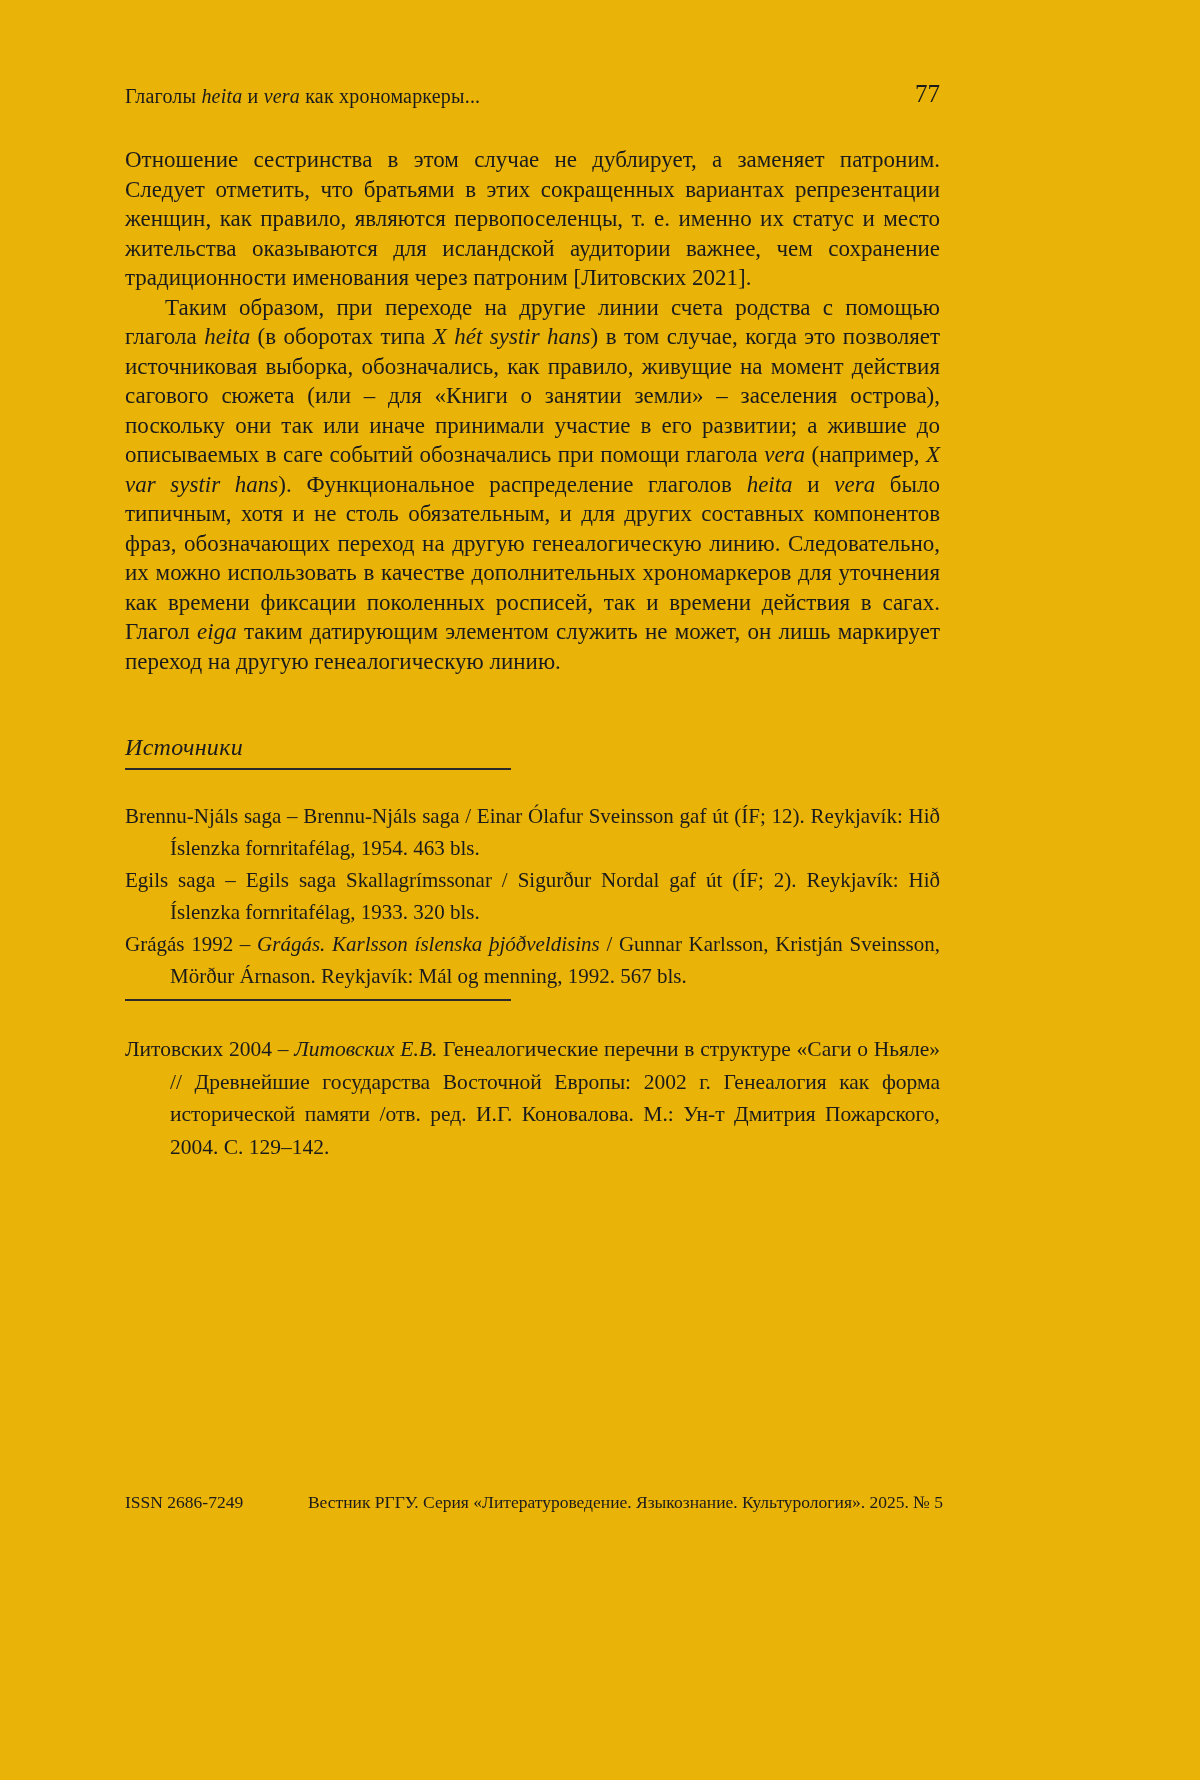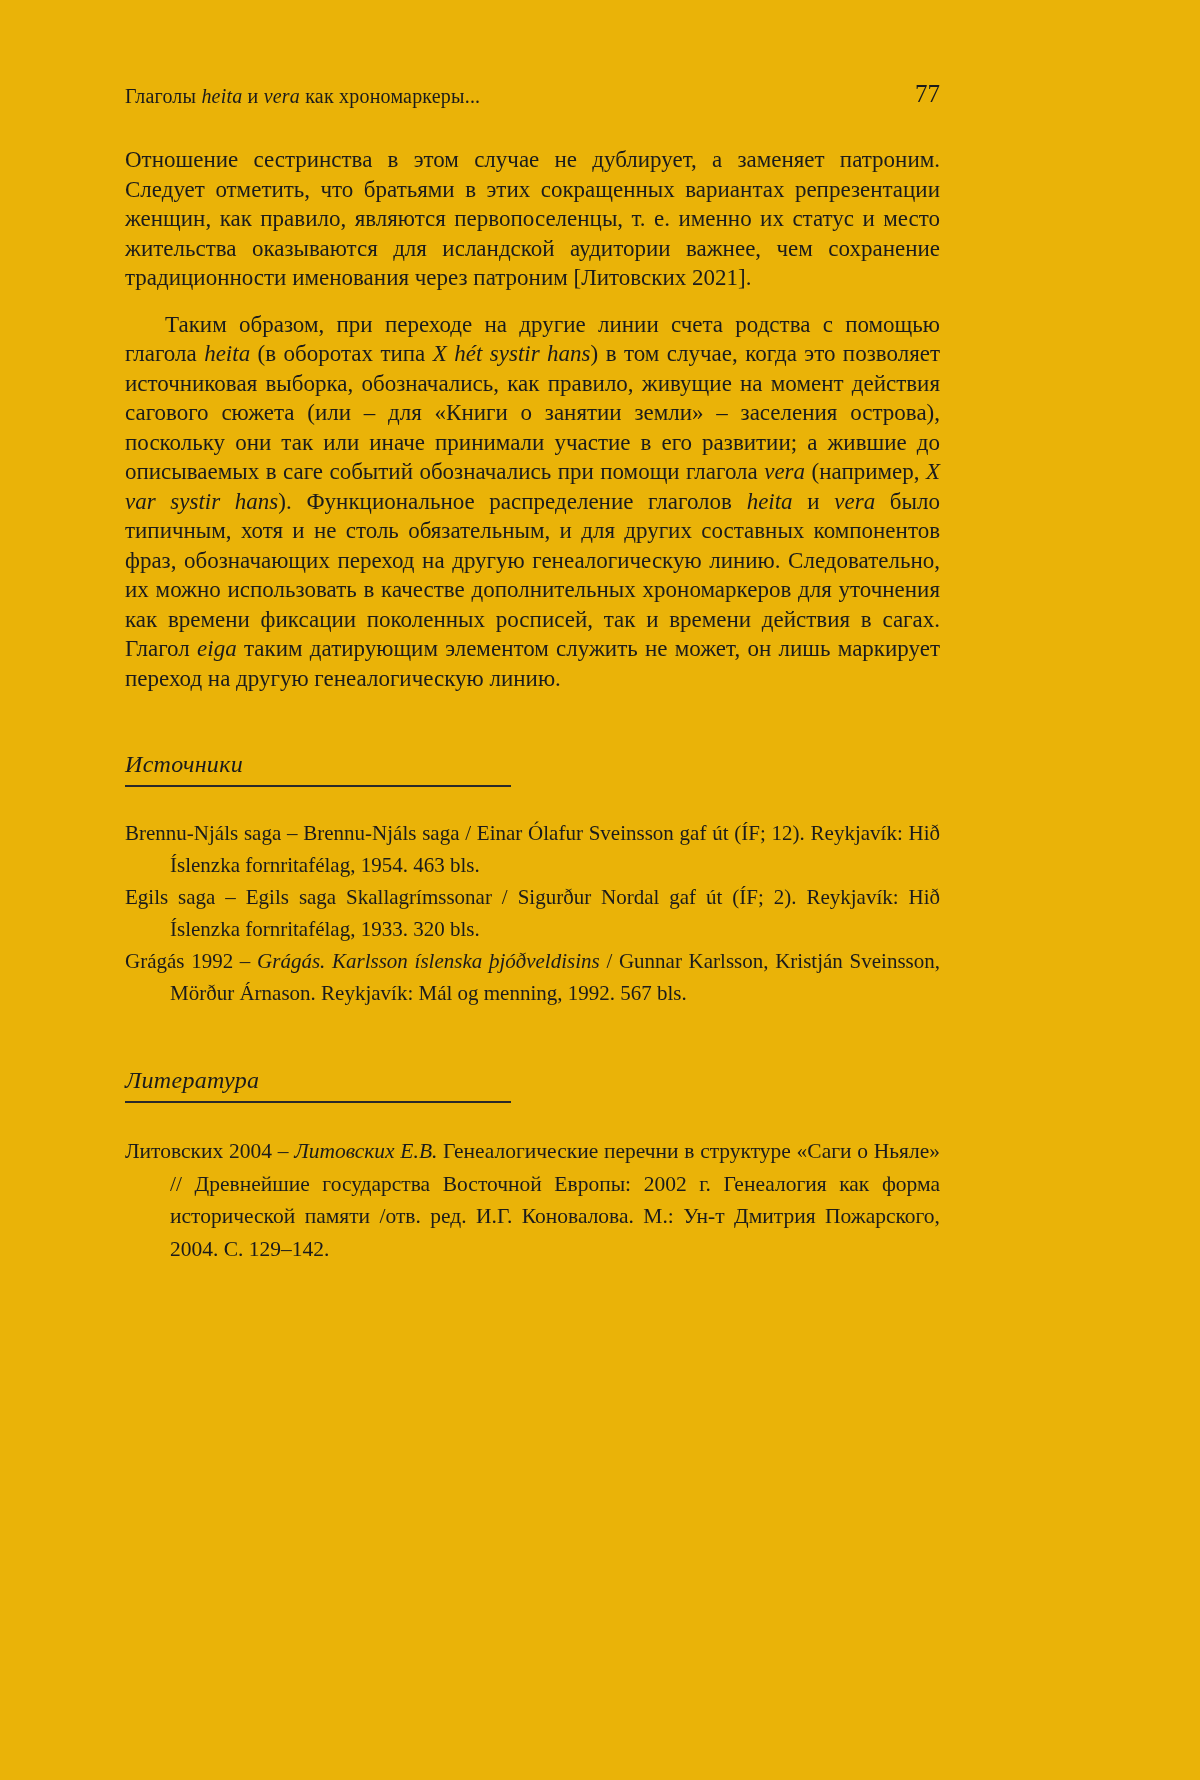--- a/index.html
+++ b/index.html
@@ -29,21 +29,21 @@
   }
   .header-title { font-size: 20px; letter-spacing: 0.2px; }
   .page-number { font-size: 25px; }
   .body-text {
     margin-top: 37px;
     font-size: 23px;
     line-height: 29.5px;
     text-align: justify;
   }
   .para { margin: 0; }
-  .para.indent { text-indent: 40px; margin-top: 17px; }
+  .para.indent { text-indent: 40px; }
   .section-heading {
     margin-top: 58px;
     font-size: 24px;
     font-style: italic;
     font-weight: normal;
     letter-spacing: 0.3px;
   }
   .section-rule {
     width: 386px;
     border-bottom: 2px solid #2a2a2a;
@@ -97,22 +97,25 @@
 
     <h2 class="section-heading"><span>Источники</span></h2>
     <div class="section-rule"></div>
 
     <div class="ref-list">
       <p class="ref"><span>Brennu-Njáls saga – Brennu-Njáls saga / Einar Ólafur Sveinsson gaf út (ÍF; 12). Reykjavík: Hið Íslenzka fornritafélag, 1954. 463 bls.</span></p>
       <p class="ref"><span>Egils saga – Egils saga Skallagrímssonar / Sigurður Nordal gaf út (ÍF; 2). Reykjavík: Hið Íslenzka fornritafélag, 1933. 320 bls.</span></p>
       <p class="ref"><span>Grágás 1992 – </span><i>Grágás. Karlsson íslenska þjóðveldisins</i><span> / Gunnar Karlsson, Kristján Sveinsson, Mörður Árnason. Reykjavík: Mál og menning, 1992. 567 bls.</span></p>
     </div>
 
-    <h2 class="section-heading"><span>Литература</span></h2>
     <div class="section-rule"></div>
 
     <div class="ref-list lit-list">
       <p class="ref"><span>Литовских 2004 – </span><i>Литовских Е.В.</i><span> Генеалогические перечни в структуре «Саги о Ньяле» // Древнейшие государства Восточной Европы: 2002 г. Генеалогия как форма исторической памяти /отв. ред. И.Г. Коновалова. М.: Ун-т Дмитрия Пожарского, 2004. С. 129–142.</span></p>
     </div>
 
   </div>
 
+  <div class="footer">
+    <span>ISSN 2686-7249</span>
+    <span>Вестник РГГУ. Серия «Литературоведение. Языкознание. Культурология». 2025. № 5</span>
+  </div>
 </div>
 
 </body></html>

